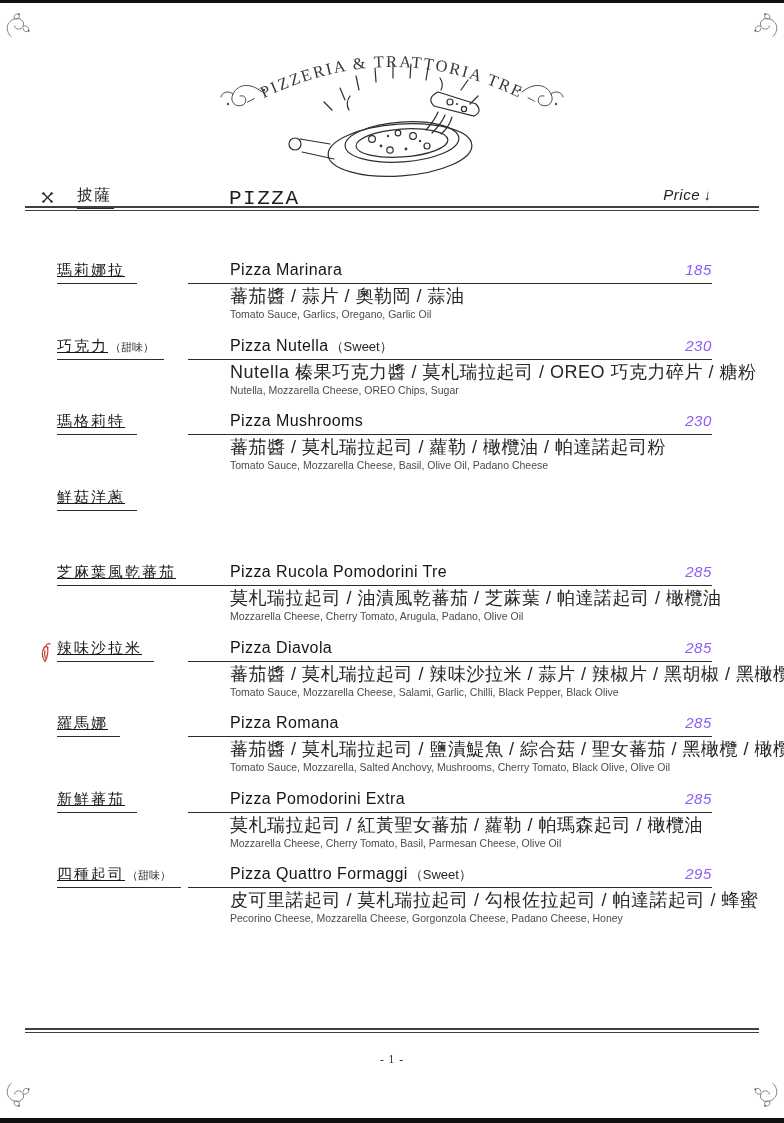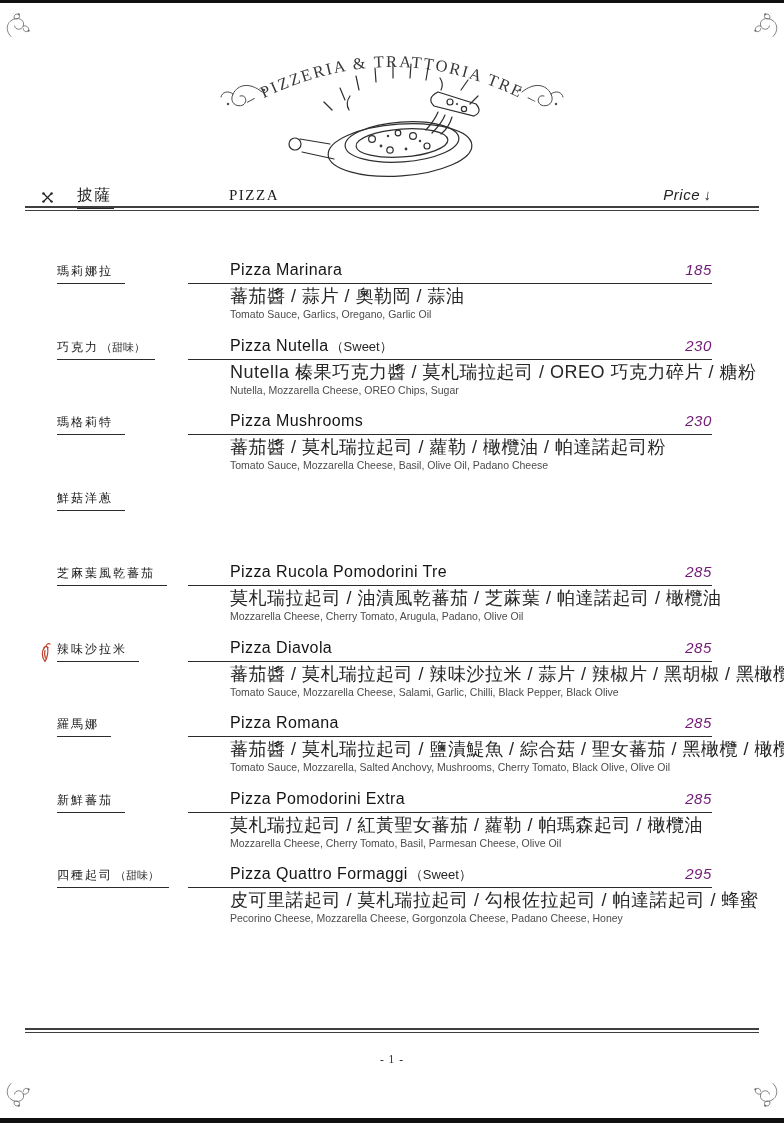--- a/index.html
+++ b/index.html
@@ -29,43 +29,43 @@
   .pizza-svg{position:absolute;left:280px;top:62px;}
   .pizza-svg path,.pizza-svg ellipse,.pizza-svg line,.pizza-svg circle{fill:none;stroke:#2e2e2e;stroke-width:1.2;stroke-linecap:round;}
   .pizza-svg .fill{fill:#3a3a3a;stroke:none;}
 
   
   .cat-left{position:absolute;left:40px;top:185px;display:flex;align-items:center;gap:22px;}
   .cat-bullet{width:15px;height:15px;}
   .cat-bullet path{fill:none;stroke:#222;stroke-width:1.3;stroke-linecap:round;}
   .cat-bullet circle{fill:#222;}
   .cat-zh{font-size:15.5px;letter-spacing:2px;color:#171717;border-bottom:1px solid #2b2b2b;padding:0 2px 2px 0;}
-  .cat-en{position:absolute;left:229px;top:187px;font-family:Liberation Serif, serif;font-size:15px;letter-spacing:1.5px;color:#1d1d1d;}
+  .cat-en{position:absolute;left:229px;top:187px;font-family:Liberation Mono, monospace;font-size:21px;letter-spacing:1.5px;color:#1d1d1d;}
   .cat-price{position:absolute;right:72px;top:186px;font-style:italic;font-size:15px;color:#222;letter-spacing:0.5px;}
   .cat-price .arrow{display:inline-block;margin-left:4px;transform:rotate(8deg);}
 
   .rule{position:absolute;left:25px;width:734px;height:2px;border-top:2.5px solid #3f3f3f;border-bottom:1px solid #3f3f3f;}
   .rule-top{top:206px;}
   .rule-bottom{top:1028px;}
 
   
   #menu-list{position:absolute;top:261px;left:0;right:0;}
   .item{position:relative;height:75.5px;}
   .chili{position:absolute;left:38px;top:3px;width:16px;height:22px;}
   .chili path{fill:none;stroke:#bf3b2b;stroke-width:1.2;stroke-linecap:round;}
   .zh-col{position:absolute;left:57px;top:0;white-space:nowrap;}
   .zh-wrap{display:inline-block;border-bottom:1px solid #2b2b2b;padding:0 10px 3px 0;line-height:18px;}
-  .zh-name{font-size:12px;letter-spacing:2px;color:#171717;}
+  .zh-name{font-size:15px;letter-spacing:2px;color:#171717;text-decoration:underline;}
   .zh-note{font-size:11px;color:#2e2e2e;margin-left:2px;}
   .main-col{margin-left:188px;margin-right:72px;}
   .title-row{display:flex;justify-content:space-between;align-items:baseline;line-height:18px;padding-bottom:3px;border-bottom:1px solid #2b2b2b;gap:45px;}
   .title-left{padding-left:42px;white-space:nowrap;}
   .en-name{font-size:16px;letter-spacing:0.4px;color:#141414;}
   .en-note{font-size:13px;color:#262626;margin-left:2px;}
-  .price{font-style:italic;font-size:15px;letter-spacing:0.6px;color:#701a75;}
+  .price{font-style:italic;font-size:15px;letter-spacing:0.6px;color:#8b5cf6;}
   .zh-ing{margin:4px 0 0 42px;font-size:18px;letter-spacing:0.5px;color:#262626;line-height:17px;white-space:nowrap;}
   .en-ing{margin:3px 0 0 42px;font-size:10.5px;color:#4c4c4c;line-height:13px;white-space:nowrap;}
 
   .page-num{position:absolute;top:1053px;left:0;width:100%;text-align:center;
     font-family:"Liberation Serif",serif;font-size:11.5px;letter-spacing:1px;color:#2f2f2f;}
 </style>
 </head>
 <body>
 
 <div class="page">

